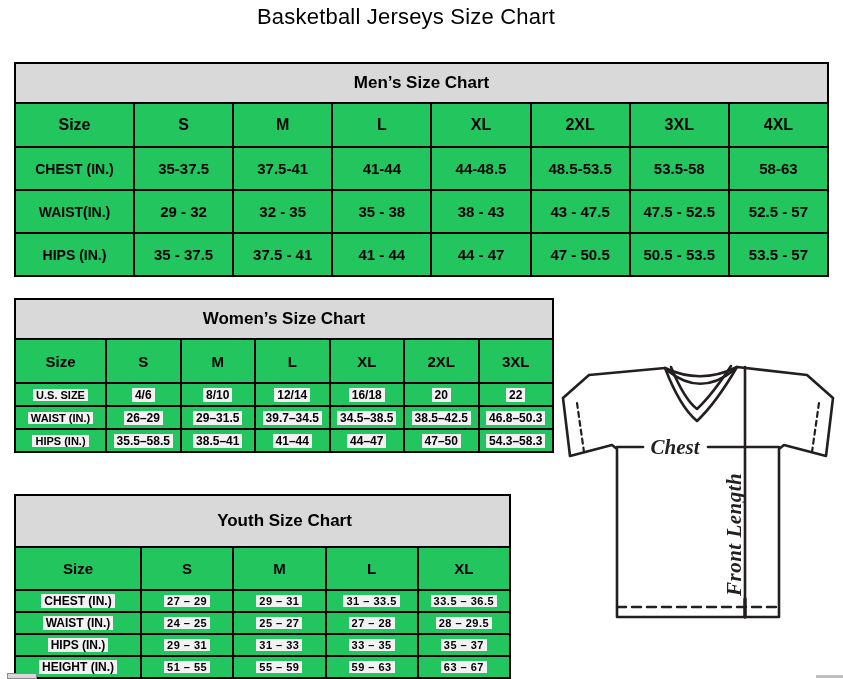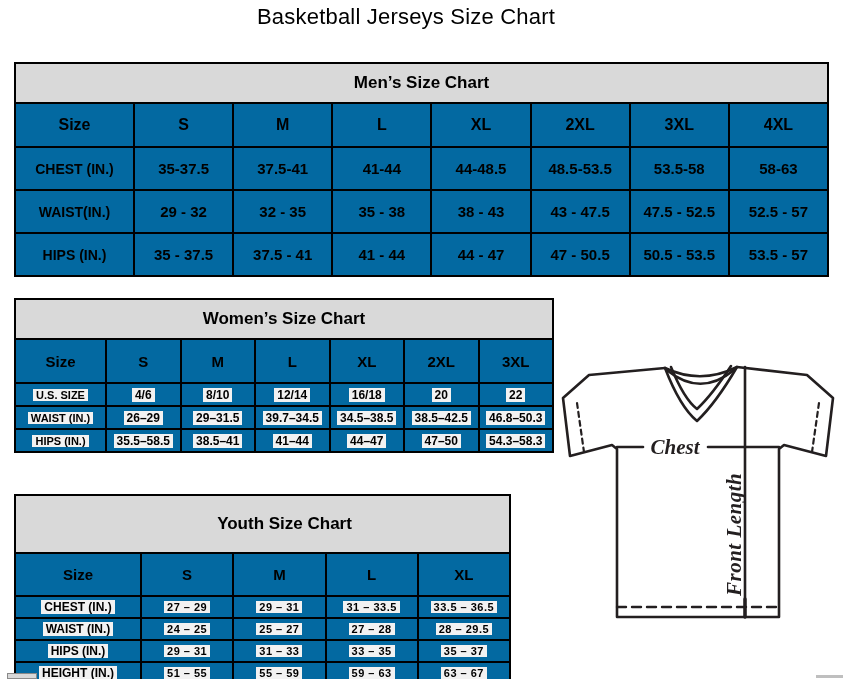--- a/index.html
+++ b/index.html
@@ -12,21 +12,21 @@
     font-size:22px; font-weight:normal; letter-spacing:0.2px;
   }
   .panel { position:absolute; }
   .panel .bar {
     background:#d9d9d9; border:2px solid #000; box-sizing:border-box;
     font-weight:bold; font-size:17px; text-align:center;
     display:flex; align-items:center; justify-content:center;
   }
   .panel table {
     border-collapse:collapse; table-layout:fixed; width:100%;
-    margin-top:-2px; background:#0369a1;
+    margin-top:-2px; background:#22c55e;
   }
   .panel th, .panel td {
     border:2px solid #000; text-align:center; vertical-align:middle;
     font-weight:bold; padding:0; overflow:hidden; white-space:nowrap;
   }
   
   .p-men { left:14px; top:62px; width:815px; }
   .p-men .bar { height:42px; }
   .tbl-men tr > :first-child { width:117px; }
   .tbl-men thead tr { height:44px; font-size:16px; }
@@ -36,21 +36,21 @@
   
   .p-women { left:14px; top:298px; width:540px; }
   .p-women .bar { height:42px; }
   .tbl-women tr > :first-child { width:89px; }
   .tbl-women thead tr { height:44px; font-size:15px; }
   .tbl-women tbody tr { height:23px; }
   .tbl-women tbody td { font-size:12px; }
   .tbl-women tbody th { font-size:11px; }
   
   .p-youth { left:14px; top:494px; width:497px; }
-  .p-youth .bar { height:60px;padding-left:44px; }
+  .p-youth .bar { height:54px;padding-left:44px; }
   .tbl-youth tr > :first-child { width:124px; }
   .tbl-youth thead tr { height:43px; font-size:15px; }
   .tbl-youth tbody tr { height:22px; }
   .tbl-youth tbody td { font-size:11px; letter-spacing:0.5px; }
   .tbl-youth tbody th { font-size:12px; }
   
   .tbl-women tbody .v, .tbl-youth tbody .v { background:#f2f2f2; padding:0 3px; }
   
   .jersey { position:absolute; left:556px; top:358px; width:284px; height:266px; }
   .jersey text {

